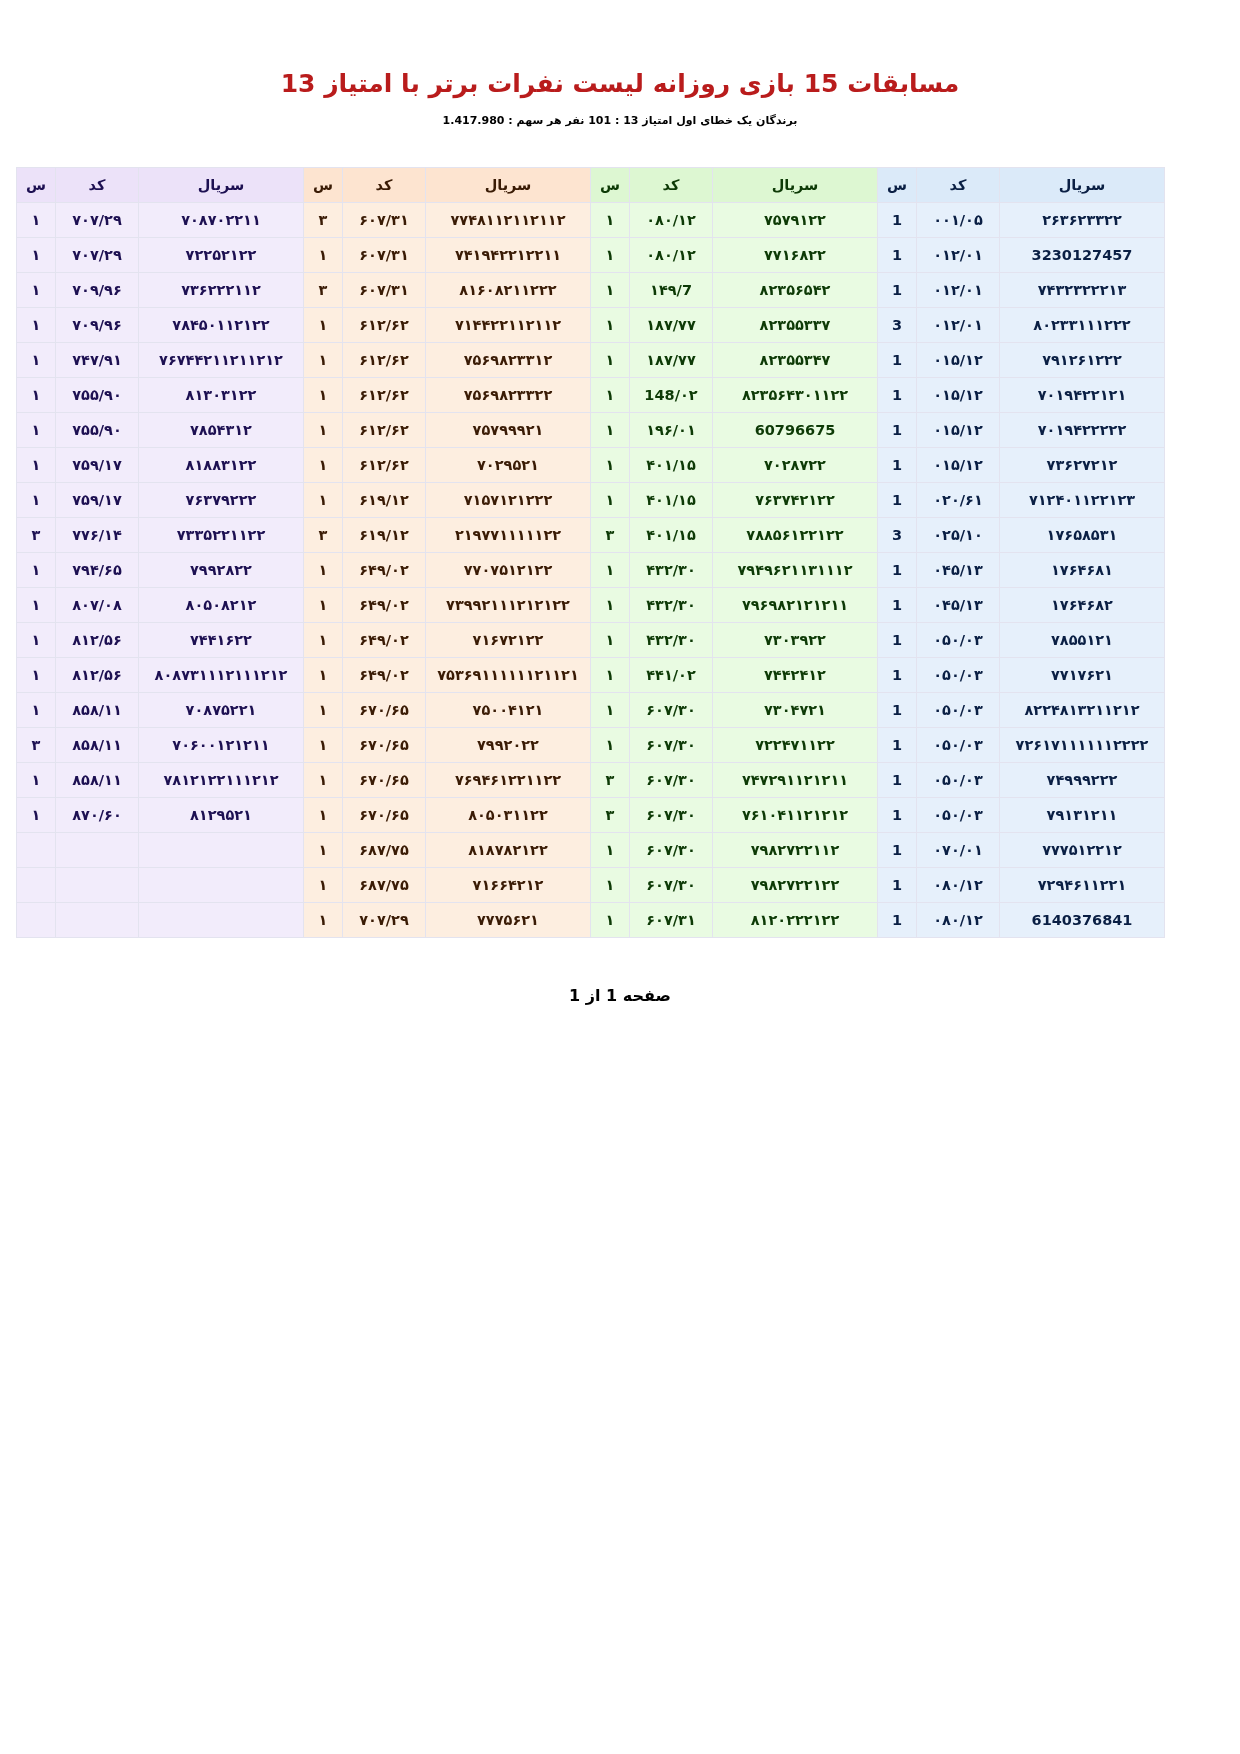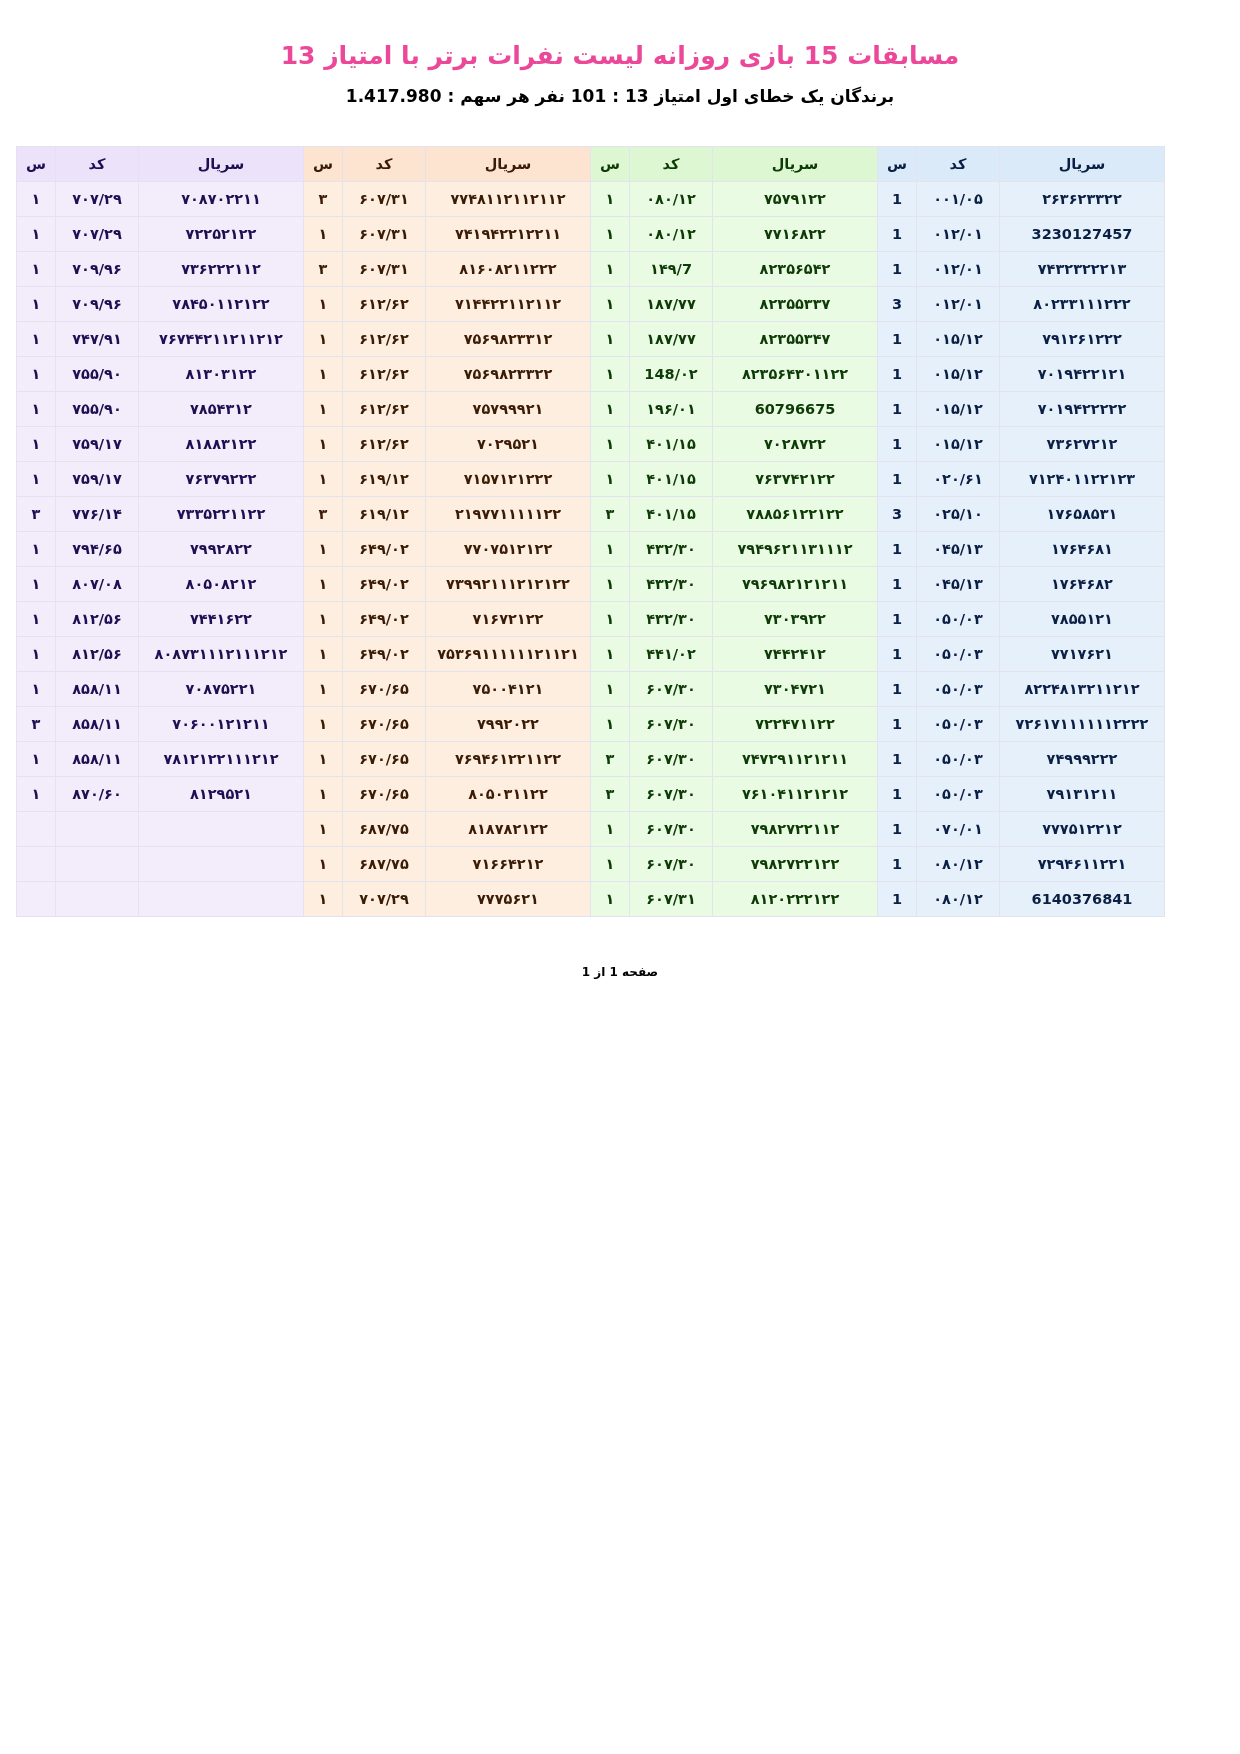--- a/index.html
+++ b/index.html
@@ -9,28 +9,28 @@
     font-family:"DejaVu Sans","Liberation Sans",sans-serif;
     color:#000;
     direction:rtl;
   }
   .page{width:1240px;height:1754px;position:relative;box-sizing:border-box;}
 
   .title{
     text-align:center;
     font-size:25px;
     font-weight:bold;
-    color:#ec4899;
-    padding-top:40px;
+    color:#b91c1c;
+    padding-top:68px;
     letter-spacing:0px;
     line-height:1.25;
   }
   .subtitle{
     text-align:center;
-    font-size:17px;
+    font-size:11px;
     font-weight:bold;
     color:#000;
     padding-top:15px;
   }
 
   .table-wrap{
     margin:40px auto 0 auto;
     width:1090px;
   }
   table.grid{
@@ -70,21 +70,21 @@
   .g-peach-h{background:#fde4d0;color:#3a1b05;}
   
   .g-green{background:#e9fbe2;color:#0d3a06;}
   .g-green-h{background:#ddf7d2;color:#0d3a06;}
   
   .g-blue{background:#e6f0fb;color:#0a1f44;}
   .g-blue-h{background:#dbeaf9;color:#0a1f44;}
 
   .footer{
     text-align:center;
-    font-size:12px;
+    font-size:16px;
     font-weight:bold;
     margin-top:48px;
     color:#000;
   }
 </style>
 </head>
 <body>
 
 <div class="page">
 

